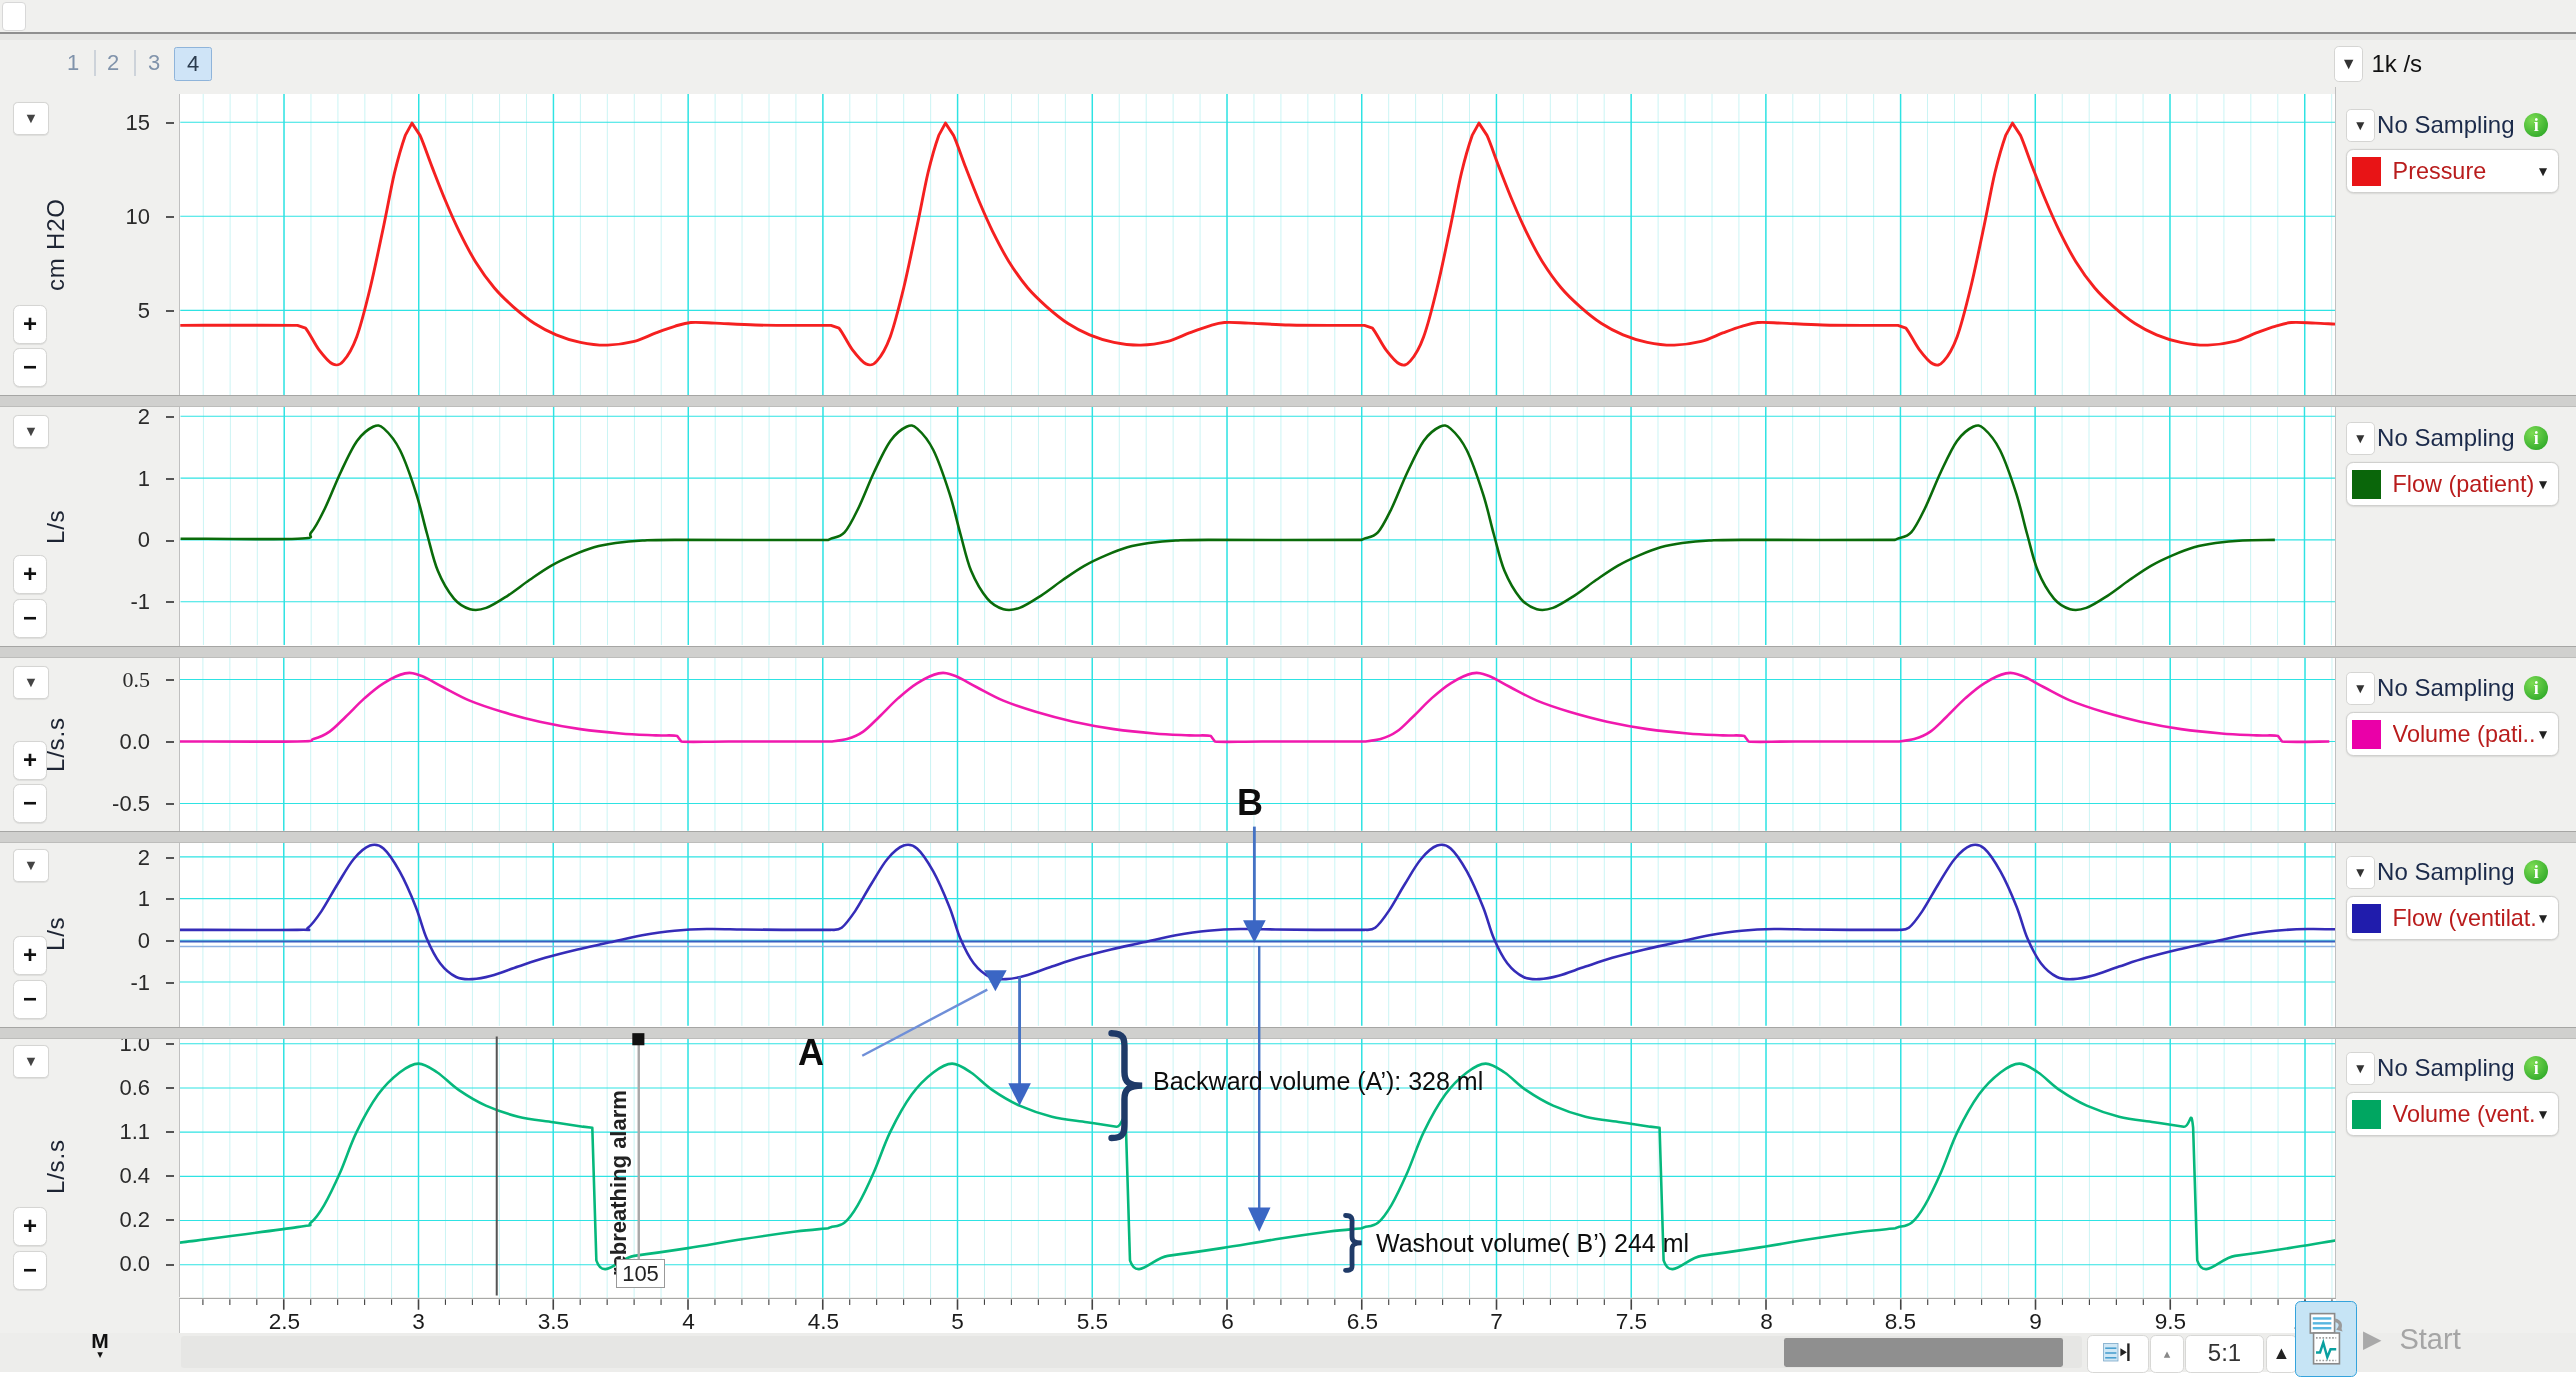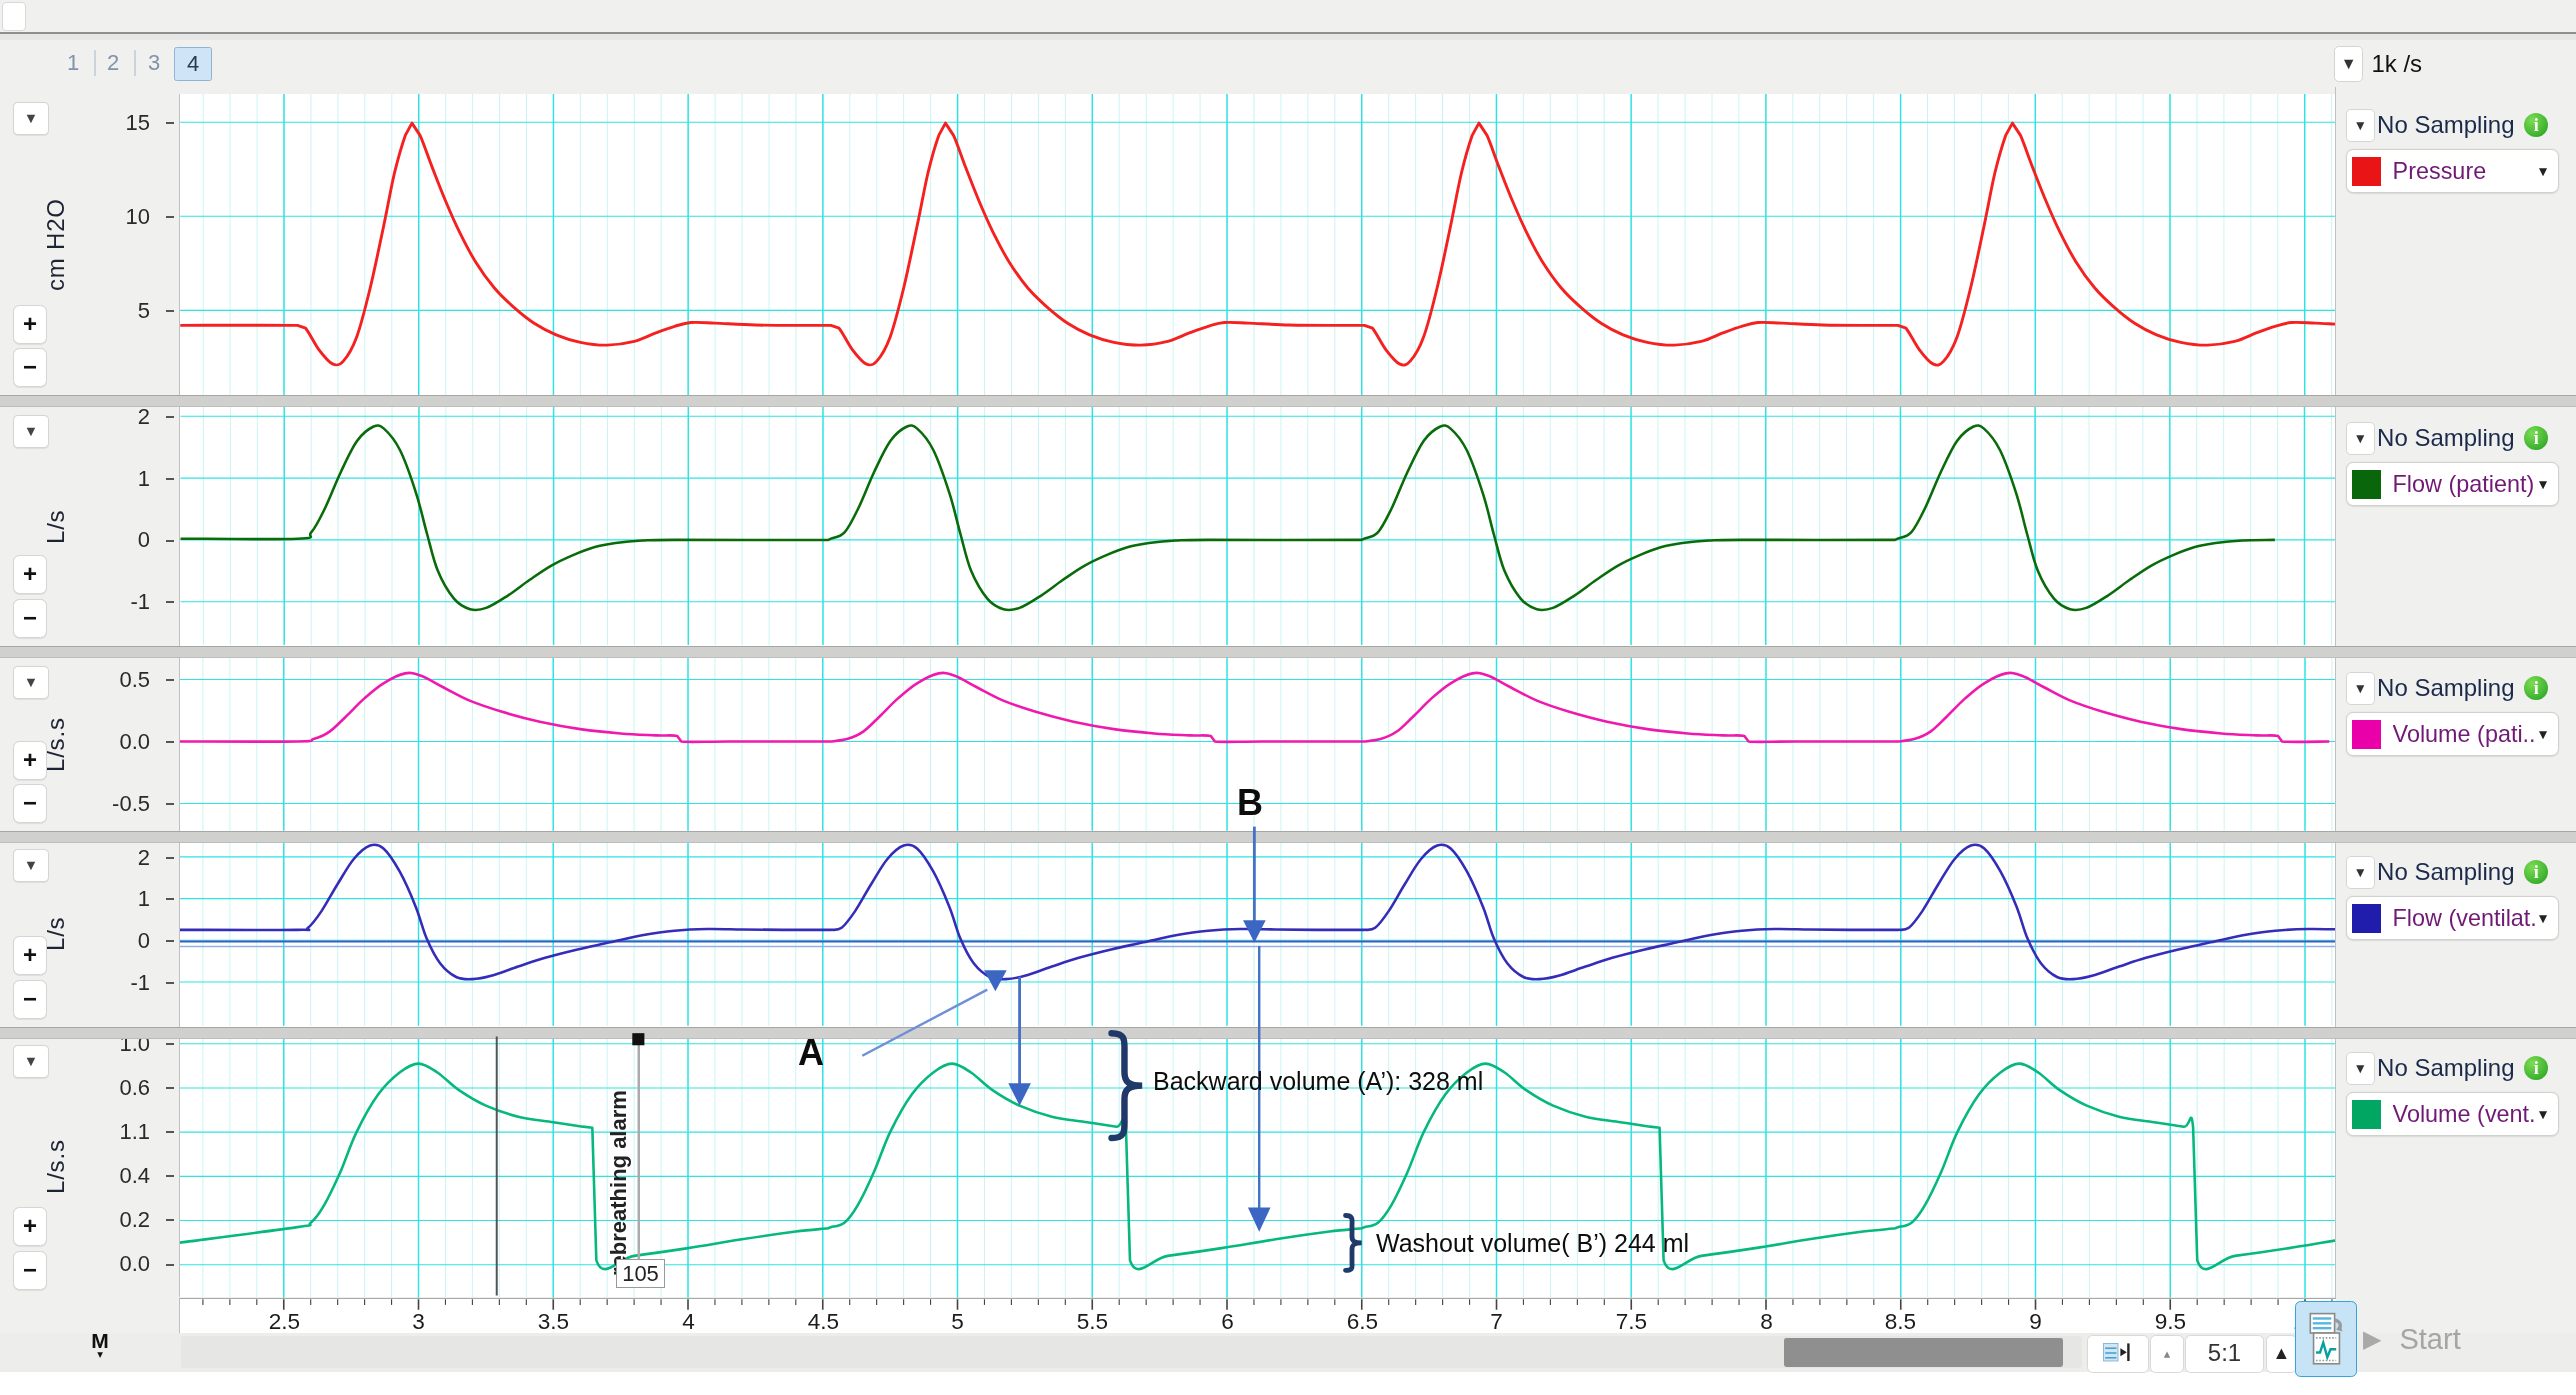--- a/index.html
+++ b/index.html
@@ -43,21 +43,21 @@
   .ytick-dash{position:absolute;left:166px;width:8px;height:2.4px;background:#555;}
   
   .nosamp-row{position:absolute;left:9.7px;display:flex;align-items:center;height:36px;}
   .nosamp-text{margin-left:2px;font-size:24px;color:#1b2a4a;}
   .info-icon{margin-left:9.7px;width:24px;height:24px;border-radius:50%;
        background:radial-gradient(circle at 35% 30%, #7ddc54, #1f9e1f);color:#fff;font-size:18px;font-weight:bold;
        text-align:center;line-height:24px;font-family:"Liberation Serif", serif;}
   .chan-select{position:absolute;left:9.7px;width:211px;height:42px;background:#fff;border:0.8px solid #d0d0ce;
        border-radius:7.3px;display:flex;align-items:center;box-shadow:0 0.8px 1.6px rgba(0,0,0,.1);}
   .swatch{width:29px;height:29px;margin-left:5.6px;}
-  .chan-name{margin-left:11.3px;font-size:23.4px;color:#701a75;flex:1;white-space:nowrap;overflow:hidden;}
+  .chan-name{margin-left:11.3px;font-size:23.4px;color:#b91c1c;flex:1;white-space:nowrap;overflow:hidden;}
   .select-caret{margin-right:8px;font-size:13.7px;color:#222;}
   
   #xaxis{position:absolute;left:179px;top:1298px;width:2156px;height:36px;background:#fff;border-top:0.8px solid #a8a8a6;border-left:0.8px solid #c0c0c0;}
   .xtick-label{position:absolute;top:9.7px;width:65px;margin-left:-32px;text-align:center;font-size:22.6px;color:#1c1c1c;}
   
   #bottomrow{position:absolute;left:0;top:1333px;width:2576px;height:39px;background:#ededeb;}
   #scroll-track{position:absolute;left:181px;top:3.2px;width:1901px;height:32px;background:#e6e6e4;border-radius:3.2px;}
   #scroll-thumb{position:absolute;left:1784px;top:4.8px;width:279px;height:29px;background:#8f8f8f;border-radius:2.4px;}
   .t-btn{position:absolute;top:1.6px;height:36px;background:#fff;border:0.8px solid #d8d8d6;border-radius:5.6px;
        text-align:center;color:#333;}
@@ -126,21 +126,21 @@
       <div class="ytick-label" style="left: 0px; top: 317px;">2</div>
       <div class="ytick-dash" style="top: 329px;"></div>
       <div class="dd-btn" style="left: 13px; top: 579px;">▼</div>
       <div class="unit-label" style="left: 42px; top: 569px; height: 178px; display: flex; align-items: center; justify-content: center;">L/s.s</div>
       <div class="pm-btn" style="left: 13px; top: 654px;">+</div>
       <div class="pm-btn" style="left: 13px; top: 697px;">−</div>
       <div class="ytick-label" style="left: 0px; top: 704px;">-0.5</div>
       <div class="ytick-dash" style="top: 716px;"></div>
       <div class="ytick-label" style="left: 0px; top: 642px;">0.0</div>
       <div class="ytick-dash" style="top: 654px;"></div>
-      <div class="ytick-label" style="left: 0px; top: 580px;">0.5</div>
+      <div class="ytick-label" style="left: 0px; top: 580px; font-family: Liberation Serif, serif;">0.5</div>
       <div class="ytick-dash" style="top: 592px;"></div>
       <div class="dd-btn" style="left: 13px; top: 762px;">▼</div>
       <div class="unit-label" style="left: 42px; top: 758px; height: 178px; display: flex; align-items: center; justify-content: center;">L/s</div>
       <div class="pm-btn" style="left: 13px; top: 849px;">+</div>
       <div class="pm-btn" style="left: 13px; top: 893px;">−</div>
       <div class="ytick-label" style="left: 0px; top: 883px;">-1</div>
       <div class="ytick-dash" style="top: 895px;"></div>
       <div class="ytick-label" style="left: 0px; top: 841px;">0</div>
       <div class="ytick-dash" style="top: 853px;"></div>
       <div class="ytick-label" style="left: 0px; top: 799px;">1</div>

